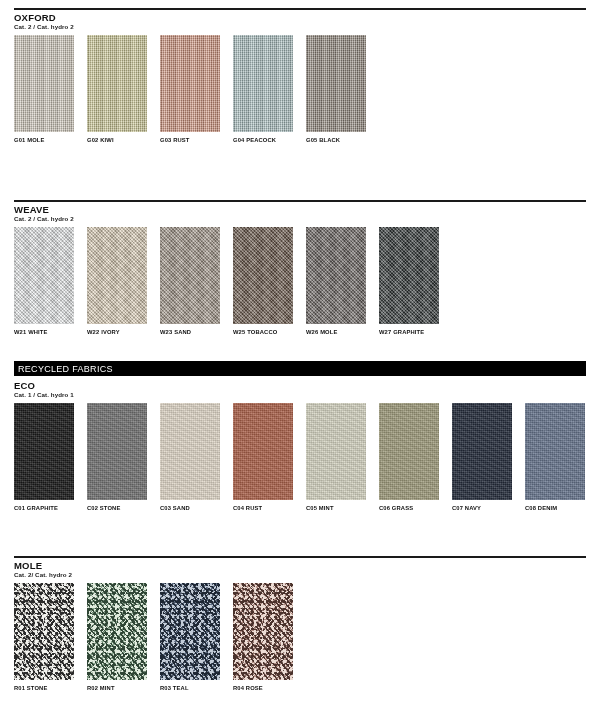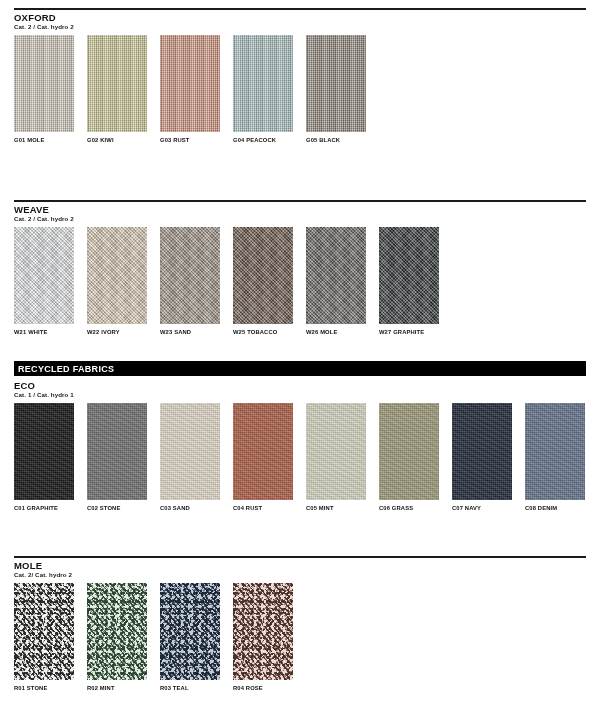--- a/index.html
+++ b/index.html
@@ -60,21 +60,21 @@
     left: 14px;
     width: 572px;
     height: 15px;
     background: #000000;
     display: flex;
     align-items: center;
   }
   .banner-label {
     color: #ffffff;
     font-size: 9px;
-    font-weight: bold;
+    font-weight: normal;
     letter-spacing: 0.3px;
     padding-left: 4px;
   }
 
   
   .swatch-row {
     position: relative;
     margin-top: 5px;
     height: 118px;
   }

